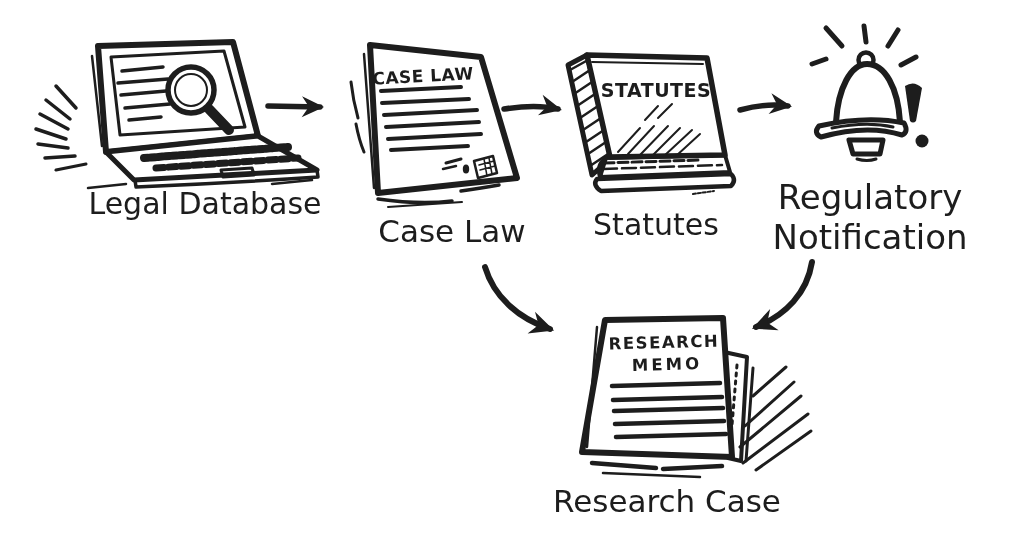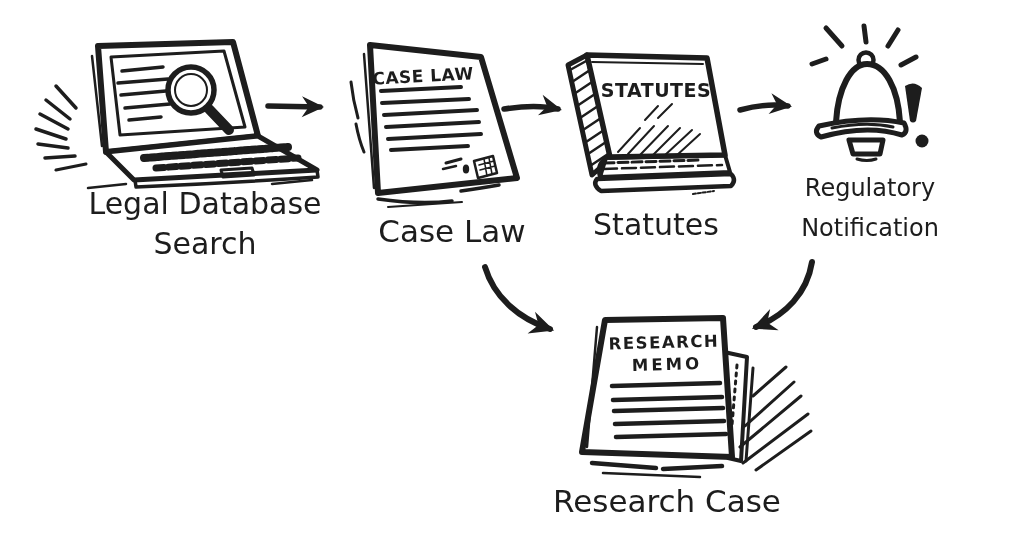--- a/index.html
+++ b/index.html
@@ -195,32 +195,31 @@
         <path class="s" stroke-width="4.5" d="M 613,400 L 722,397"></path>
         <path class="s" stroke-width="4.5" d="M 614,411 L 723,408"></path>
         <path class="s" stroke-width="4.5" d="M 615,424 L 724,421"></path>
         <path class="s" stroke-width="4.5" d="M 616,437 L 726,434"></path>
       </g>
     </g>
   </svg>
 
   <div class="cap" style="left:55px; top:184px; width:300px; font-size:30px; line-height:40px;">
     <span class="ln">Legal Database</span>
-    <span class="ln">Search</span>
   </div>
 
   <div class="cap" style="left:352px; top:213px; width:200px; font-size:31px; line-height:36px;">
     <span class="ln">Case Law</span>
   </div>
 
   <div class="cap" style="left:556px; top:207px; width:200px; font-size:30px; line-height:36px;">
     <span class="ln">Statutes</span>
   </div>
 
-  <div class="cap" style="left:752px; top:168px; width:236px; font-size:24px; line-height:40px;">
+  <div class="cap" style="left:752px; top:177px; width:236px; font-size:34px; line-height:40px;">
     <span class="ln">Regulatory</span>
     <span class="ln">Notification</span>
   </div>
 
   <div class="cap" style="left:517px; top:483px; width:300px; font-size:31px; line-height:36px;">
     <span class="ln">Research Case</span>
   </div>
 
 </div>
 

